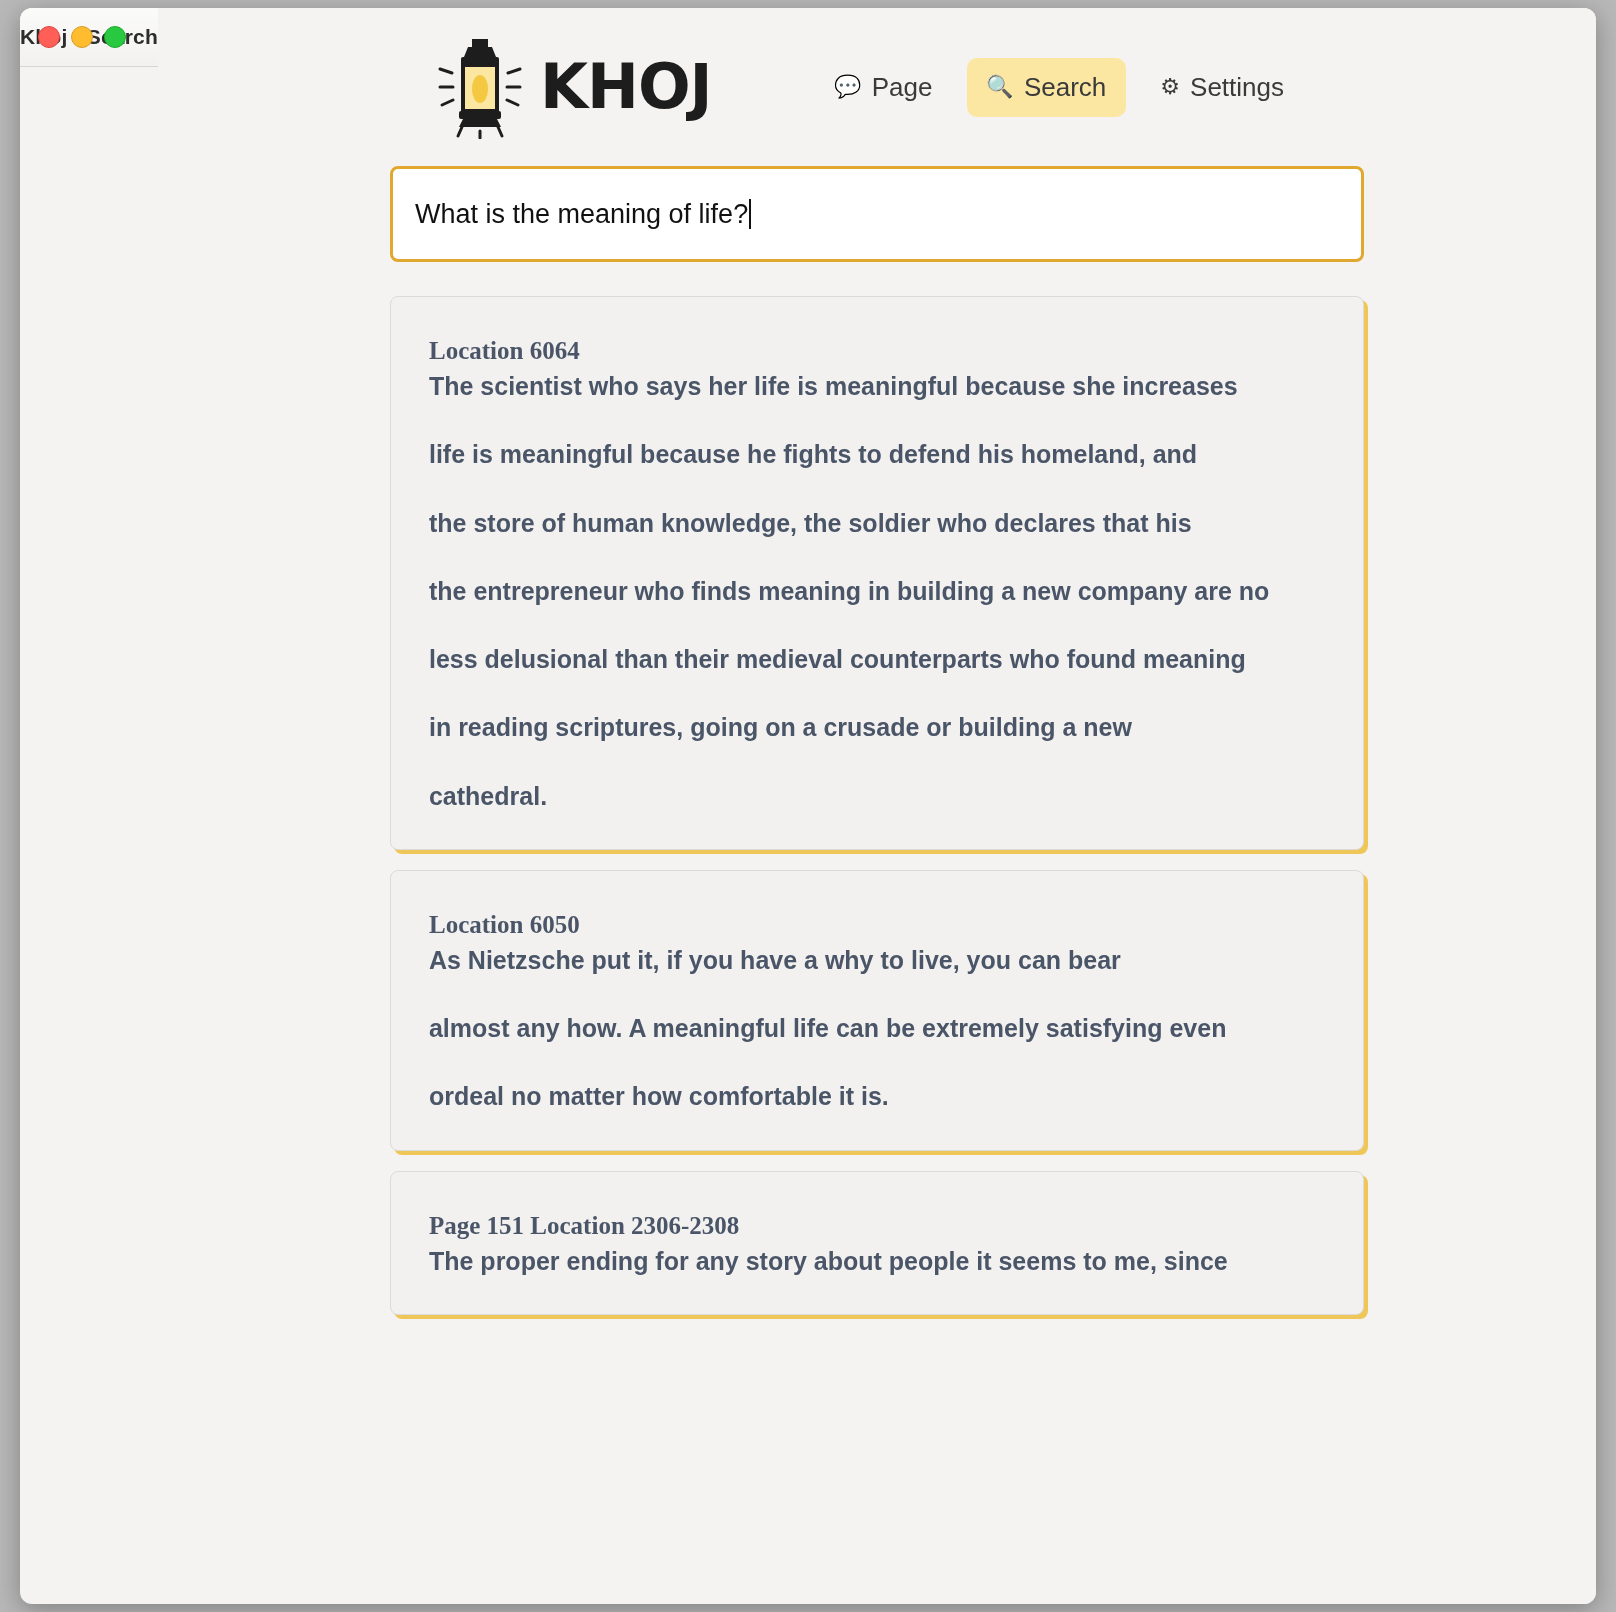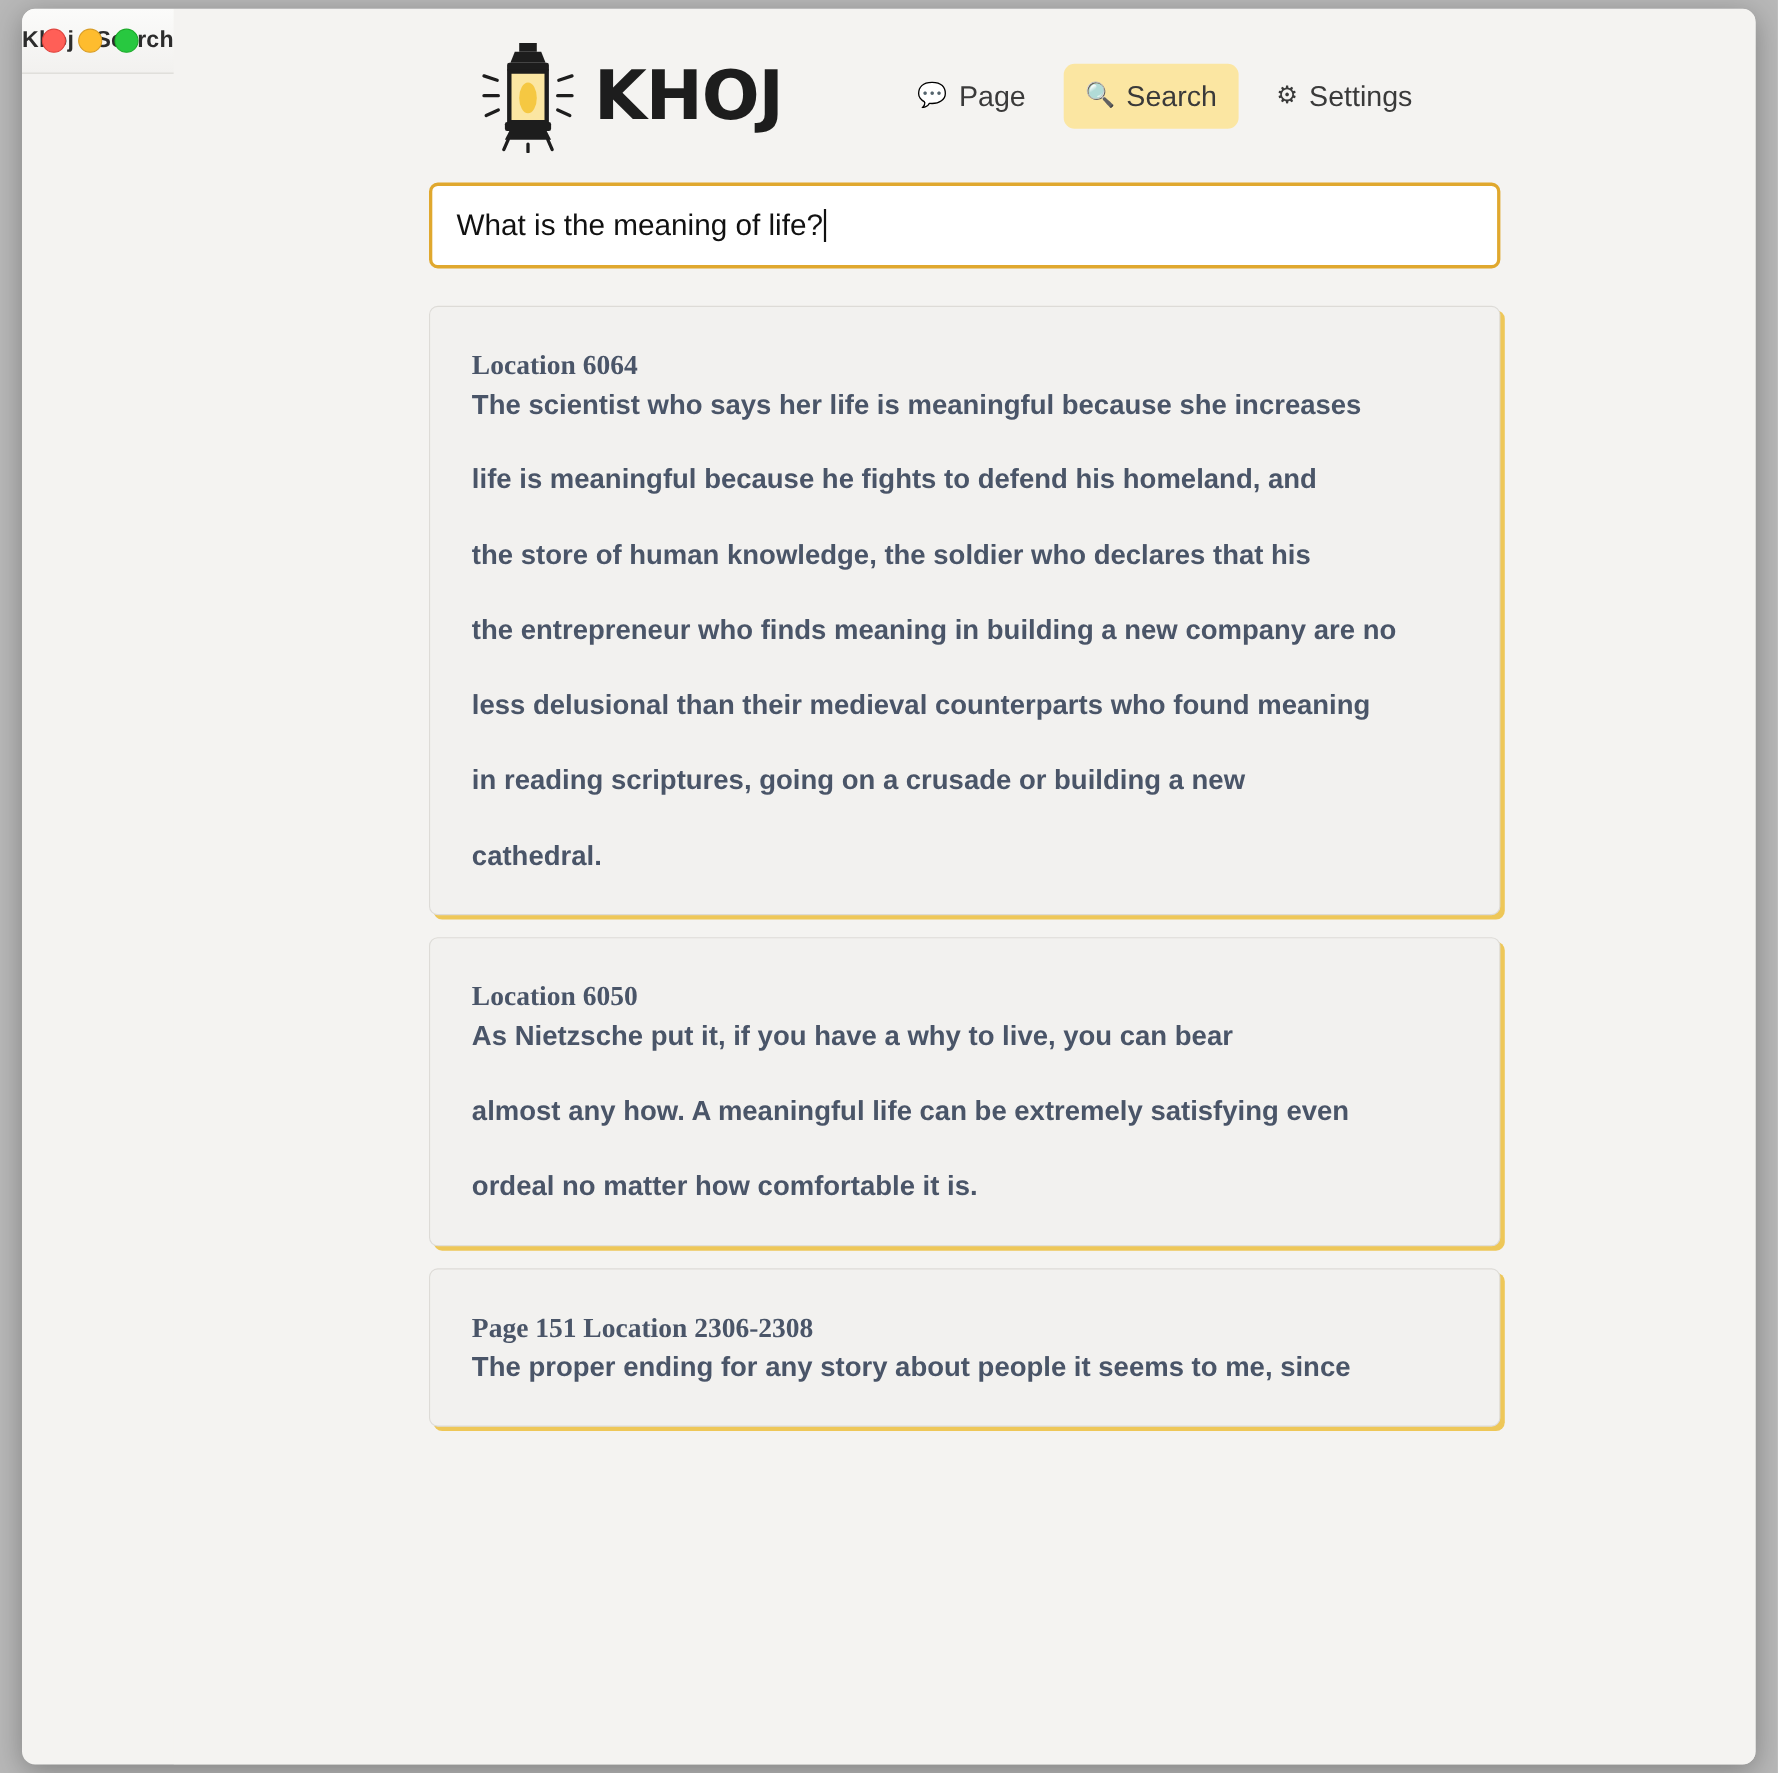--- a/index.html
+++ b/index.html
@@ -130,21 +130,21 @@
     line-height: 1;
     display: inline-block;
   }
   .search-wrap {
     padding: 28px 232px 0 232px;
   }
   .search-box {
     position: relative;
     width: 100%;
     box-sizing: border-box;
-    height: 78px;
+    height: 96px;
     background: #ffffff;
     border: 3px solid #e0a82e;
     border-radius: 8px;
     display: flex;
     align-items: center;
     padding: 0 22px;
   }
   .search-text {
     font-size: 27px;
     color: #111;

